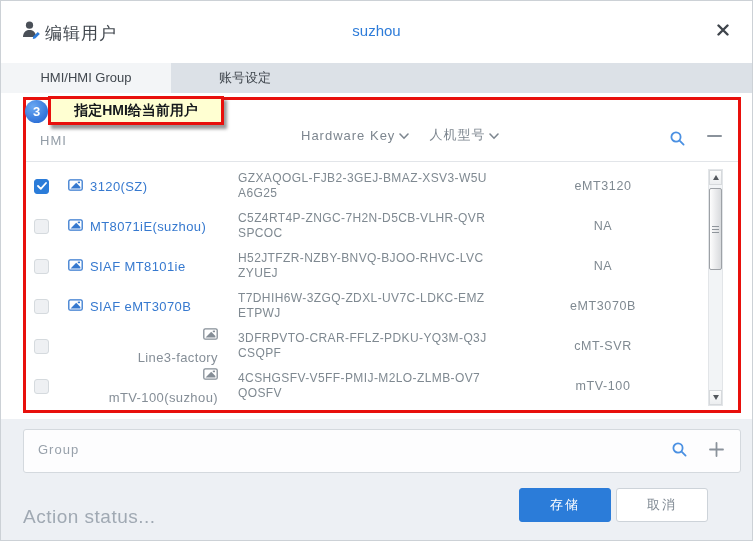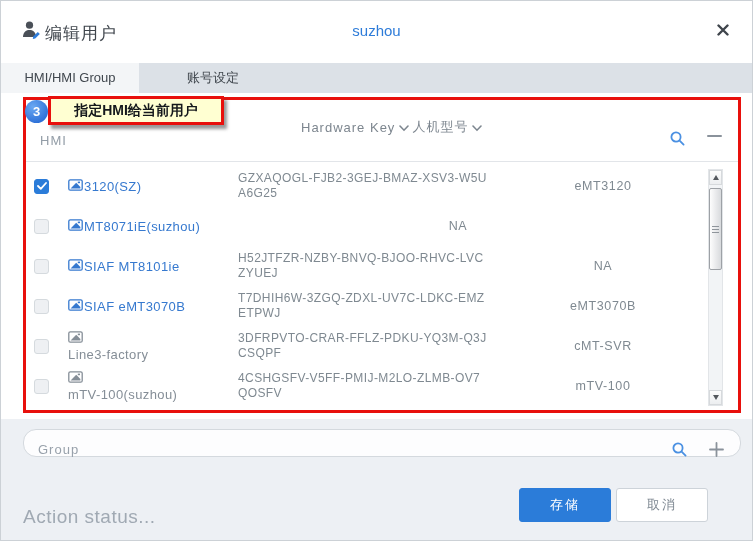--- a/index.html
+++ b/index.html
@@ -14,55 +14,55 @@
   .hdr-title { position:absolute; left:20px; top:19px; display:flex; align-items:flex-end; gap:2px;
                font-size:17px; color:#3f454c; letter-spacing:1px; }
   .hdr-sub { position:absolute; left:0; right:0; top:21px; text-align:center;
              color:#2e7cd9; font-size:15px; }
   .hdr-close { position:absolute; right:20px; top:20px; width:18px; height:18px; cursor:pointer;
                display:flex; align-items:center; justify-content:center; background:none; border:none; }
 
   
   .tabbar { position:absolute; top:62px; left:0; right:0; height:30px; background:#dce1e7; display:flex; }
   .tab { height:30px; line-height:30px; text-align:center; font-size:13px; color:#40474e; cursor:pointer; }
-  .tab.active { width:138px; background:#f3f5f7; }
+  .tab.active { width:170px; background:#f3f5f7; }
   .tab.inactive { width:142px; background:transparent;padding-left:6px; }
 
   
   .content { position:absolute; top:92px; left:0; right:0; bottom:0; background:#fff; }
   .gray-zone { position:absolute; left:0; right:0; top:326px; bottom:0; background:#edf0f4; }
 
   
   .redbox { position:absolute; left:22px; top:4px; width:718px; height:316px;
             border:3px solid #e8100c; background:#fff; }
   .callout-circle { position:absolute; left:24px; top:7px; width:23px; height:23px; border-radius:50%;
             background:radial-gradient(circle at 35% 30%, #6aa8f2, #1a5ecf); color:#fff;
             font-size:13px; font-weight:bold; text-align:center; line-height:23px; z-index:6; }
   .callout-box { position:absolute; left:47px; top:3px; width:176px; height:29px; background:#ffffd2;
             border:3px solid #e8100c; box-shadow:3px 4px 3px rgba(70,70,70,.55); z-index:5;
             font-weight:bold; font-size:14px; color:#15181c; text-align:center; line-height:23px; }
 
   .hmi-head { position:absolute; top:0; left:0; right:0; height:62px; border-bottom:1px solid #e2e5e9; }
   .hmi-label { position:absolute; left:14px; top:33px; font-size:13px; color:#939da7; letter-spacing:1px; }
-  .filters { position:absolute; left:275px; top:18px; display:flex; align-items:center; gap:3px;
+  .filters { position:absolute; left:275px; top:26px; display:flex; align-items:center; gap:20px;
              font-size:13px; color:#7d868f; letter-spacing:1px; }
   .filter { display:flex; align-items:center; gap:4px; cursor:pointer; }
   .icon-btn { background:none; border:none; cursor:pointer; padding:0; display:flex; align-items:center; }
   .hmi-search { position:absolute; right:52px; top:30px; }
   .hmi-collapse { position:absolute; right:16px; top:34px; }
 
   .hmi-body { position:absolute; top:66px; left:0; right:0; bottom:0; overflow:hidden; }
   .hmi-row { display:flex; align-items:center; height:40px; padding-right:40px; cursor:default; }
   .row-check { width:42px; padding-left:8px; display:flex; align-items:center; }
   .checkbox { width:15px; height:15px; border-radius:3px; background:#eef0f3; border:1px solid #d5dade;
               display:flex; align-items:center; justify-content:center; cursor:pointer; }
   .checkbox svg { display:none; }
   .checkbox.checked { background:#2b7cd9; border-color:#2b7cd9; }
   .checkbox.checked svg { display:block; }
-  .row-name { width:150px; display:flex; align-items:flex-start; gap:1px; font-size:13px; letter-spacing:.4px; }
+  .row-name { width:150px; display:flex; align-items:flex-end; gap:7px; font-size:13px; letter-spacing:.4px; }
   .online .row-name { color:#3679cf; }
   .offline .row-name { color:#858e97;flex-direction:column; }
   .row-key { width:290px; font-size:12px; color:#7f8991; letter-spacing:.4px;
              line-height:15px; word-break:break-all; padding:0 20px; }
   .row-model { flex:1; text-align:center; font-size:12.5px; color:#7f8991; letter-spacing:.6px; }
 
   
   .vscroll { position:absolute; top:69px; right:15px; width:15px; height:237px;
              background:#f2f4f6; border:1px solid #e2e5e8; }
   .scroll-btn { position:absolute; left:0; width:13px; height:15px; background:linear-gradient(#fdfdfd,#eceef0);
@@ -73,22 +73,22 @@
             border-bottom:5px solid #55595e; }
   .tri-down { width:0; height:0; border-left:3.5px solid transparent; border-right:3.5px solid transparent;
             border-top:5px solid #55595e; }
   .scroll-thumb { position:absolute; left:0; top:18px; width:13px; height:82px; cursor:grab;
             background:linear-gradient(90deg,#fdfdfd,#d8dadd); border:1px solid #9da1a6; border-radius:2px;
             display:flex; align-items:center; justify-content:center; }
   .grip { width:7px; height:7px;
           background:repeating-linear-gradient(to bottom,#8f959b 0 1px,transparent 1px 3px); }
 
   
-  .group-box { position:absolute; left:22px; top:336px; width:718px; height:28px; background:#fdfdfe;
-               border:1px solid #d4d9de; border-radius:13px; }
+  .group-box { position:absolute; left:22px; top:336px; width:718px; height:44px; background:#fdfdfe;
+               border:1px solid #d4d9de; border-radius:3px; }
   .group-label { position:absolute; left:14px; top:12px; font-size:13px; color:#98a1ab; letter-spacing:1px; }
   .group-search { position:absolute; right:52px; top:11px; }
   .group-add { position:absolute; right:16px; top:12px; }
 
   
   .status { position:absolute; left:22px; top:413px; font-size:19px; color:#a0a9b3; letter-spacing:.5px; }
   .btn { position:absolute; top:395px; width:92px; height:34px; border-radius:3px; font-size:13px;
          font-family:"Liberation Sans", sans-serif; cursor:pointer;
          display:flex; align-items:center; justify-content:center; letter-spacing:2px; }
   .btn-save { left:518px; background:#2b7cd9; border:1px solid #2b7cd9; color:#ffffff; }
@@ -194,20 +194,21 @@
     <div class="row-name">
       <span>
         <svg width="15" height="12" viewBox="0 0 15 12">
           <rect x="0.8" y="0.8" width="13.4" height="10.4" rx="1.5" fill="none" stroke="currentColor" stroke-width="1.3"></rect>
           <polygon points="2.6,9.4 8.2,3.8 12.4,8 12.4,9.4" fill="currentColor"></polygon>
           <rect x="9.8" y="2.6" width="2.2" height="1.6" fill="currentColor"></rect>
         </svg>
       </span>
       <span>MT8071iE(suzhou)</span>
     </div>
+    <div class="row-key">C5Z4RT4P-ZNGC-7H2N-D5CB-VLHR-QVRSPCOC</div>
     <div class="row-model">NA</div>
   </div>
           <div class="hmi-row online">
     <div class="row-check">
       <span class="checkbox">
         
       </span>
     </div>
     <div class="row-name">
       <span>

